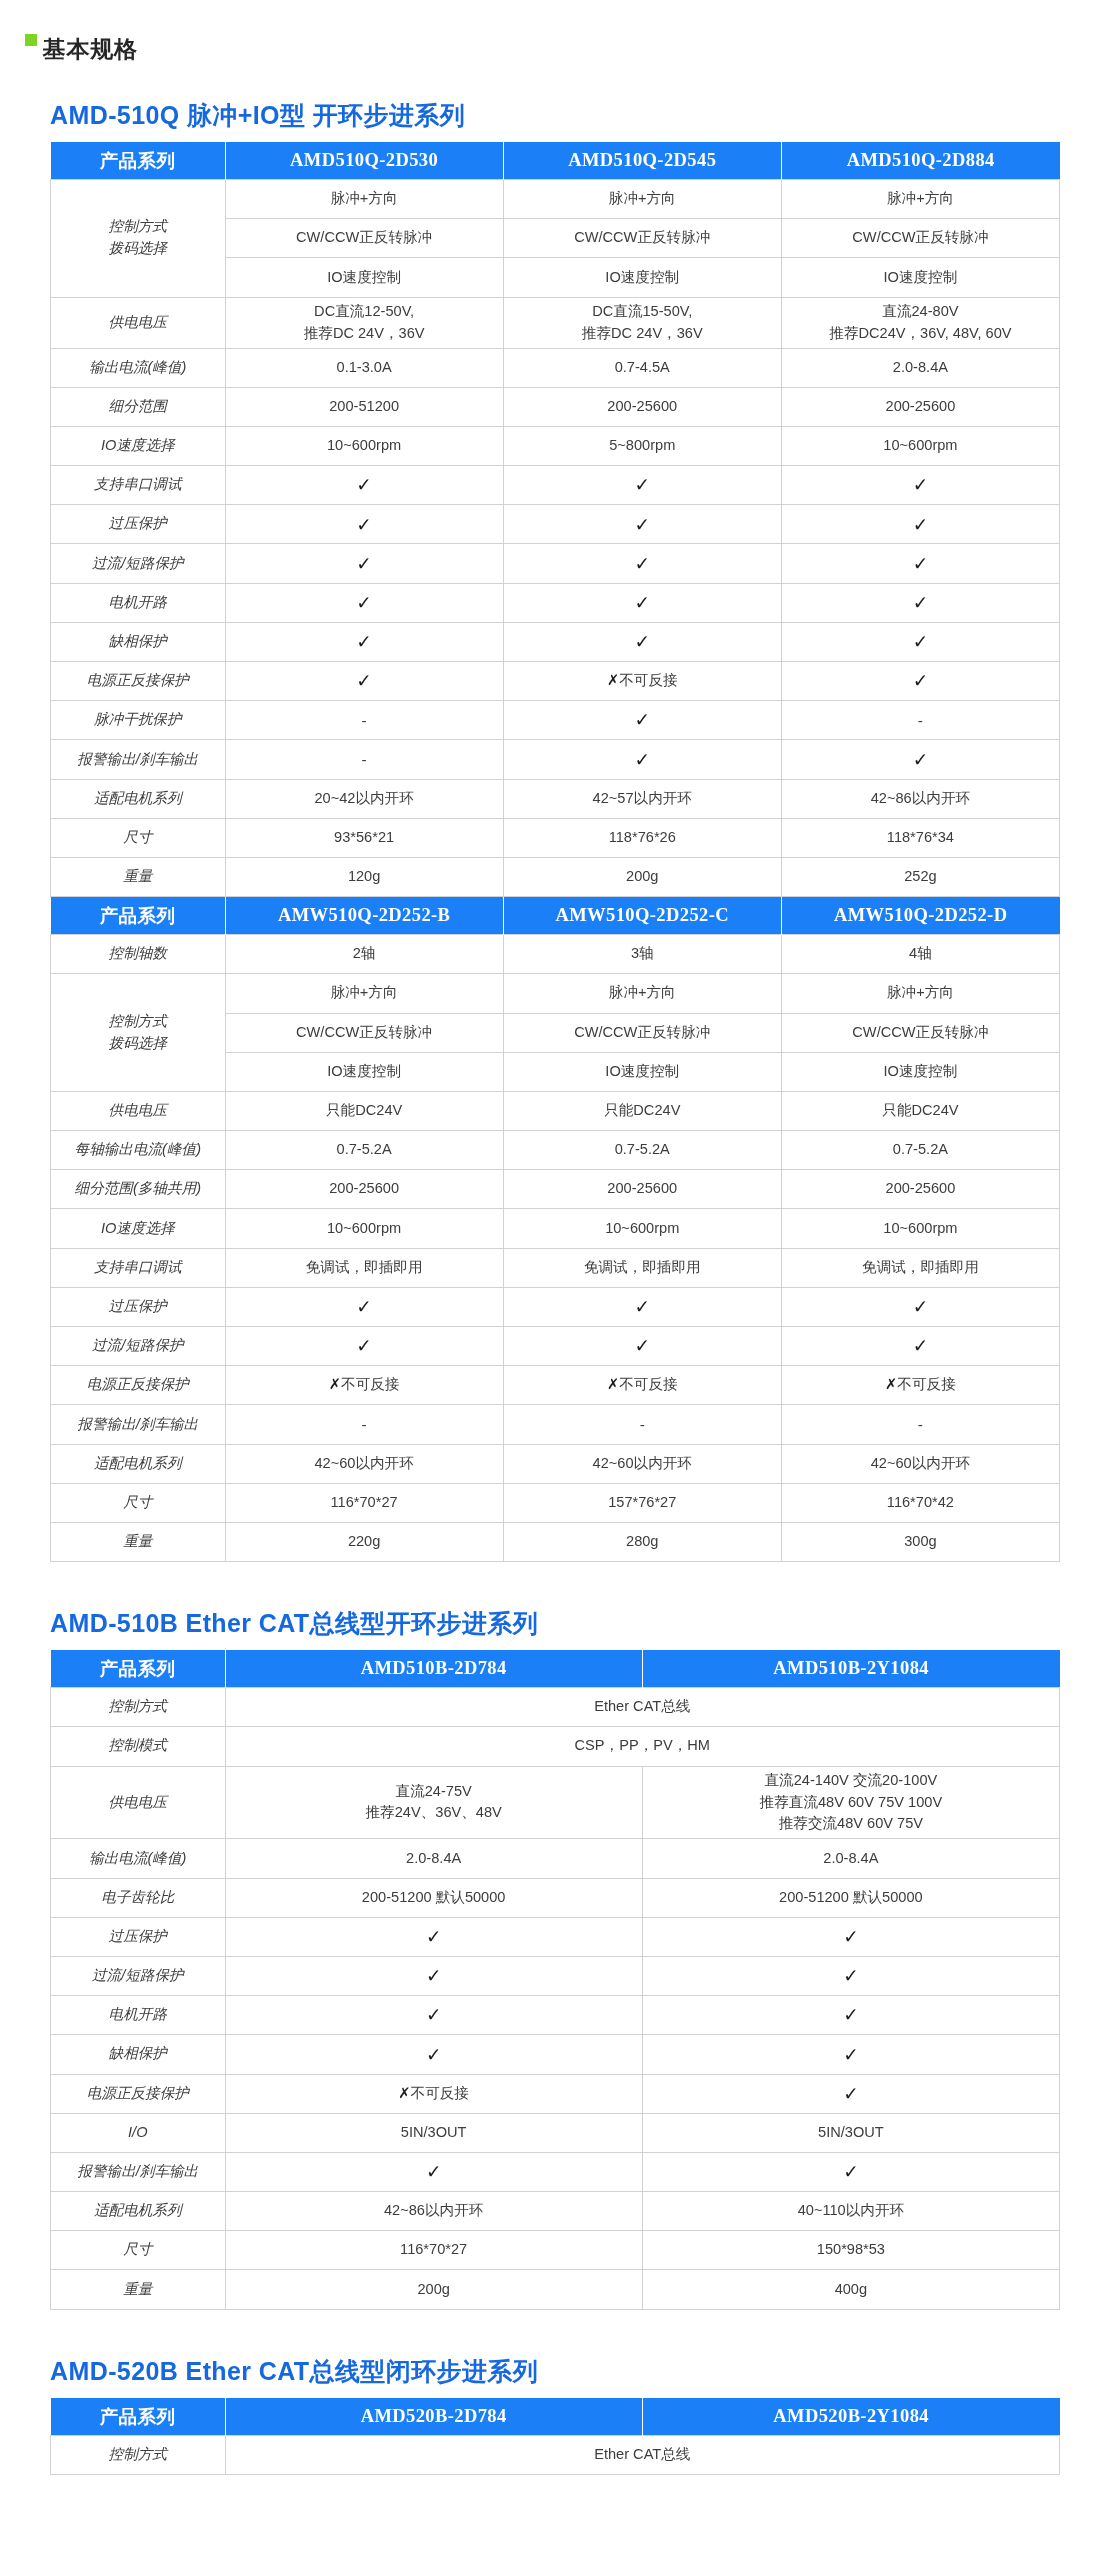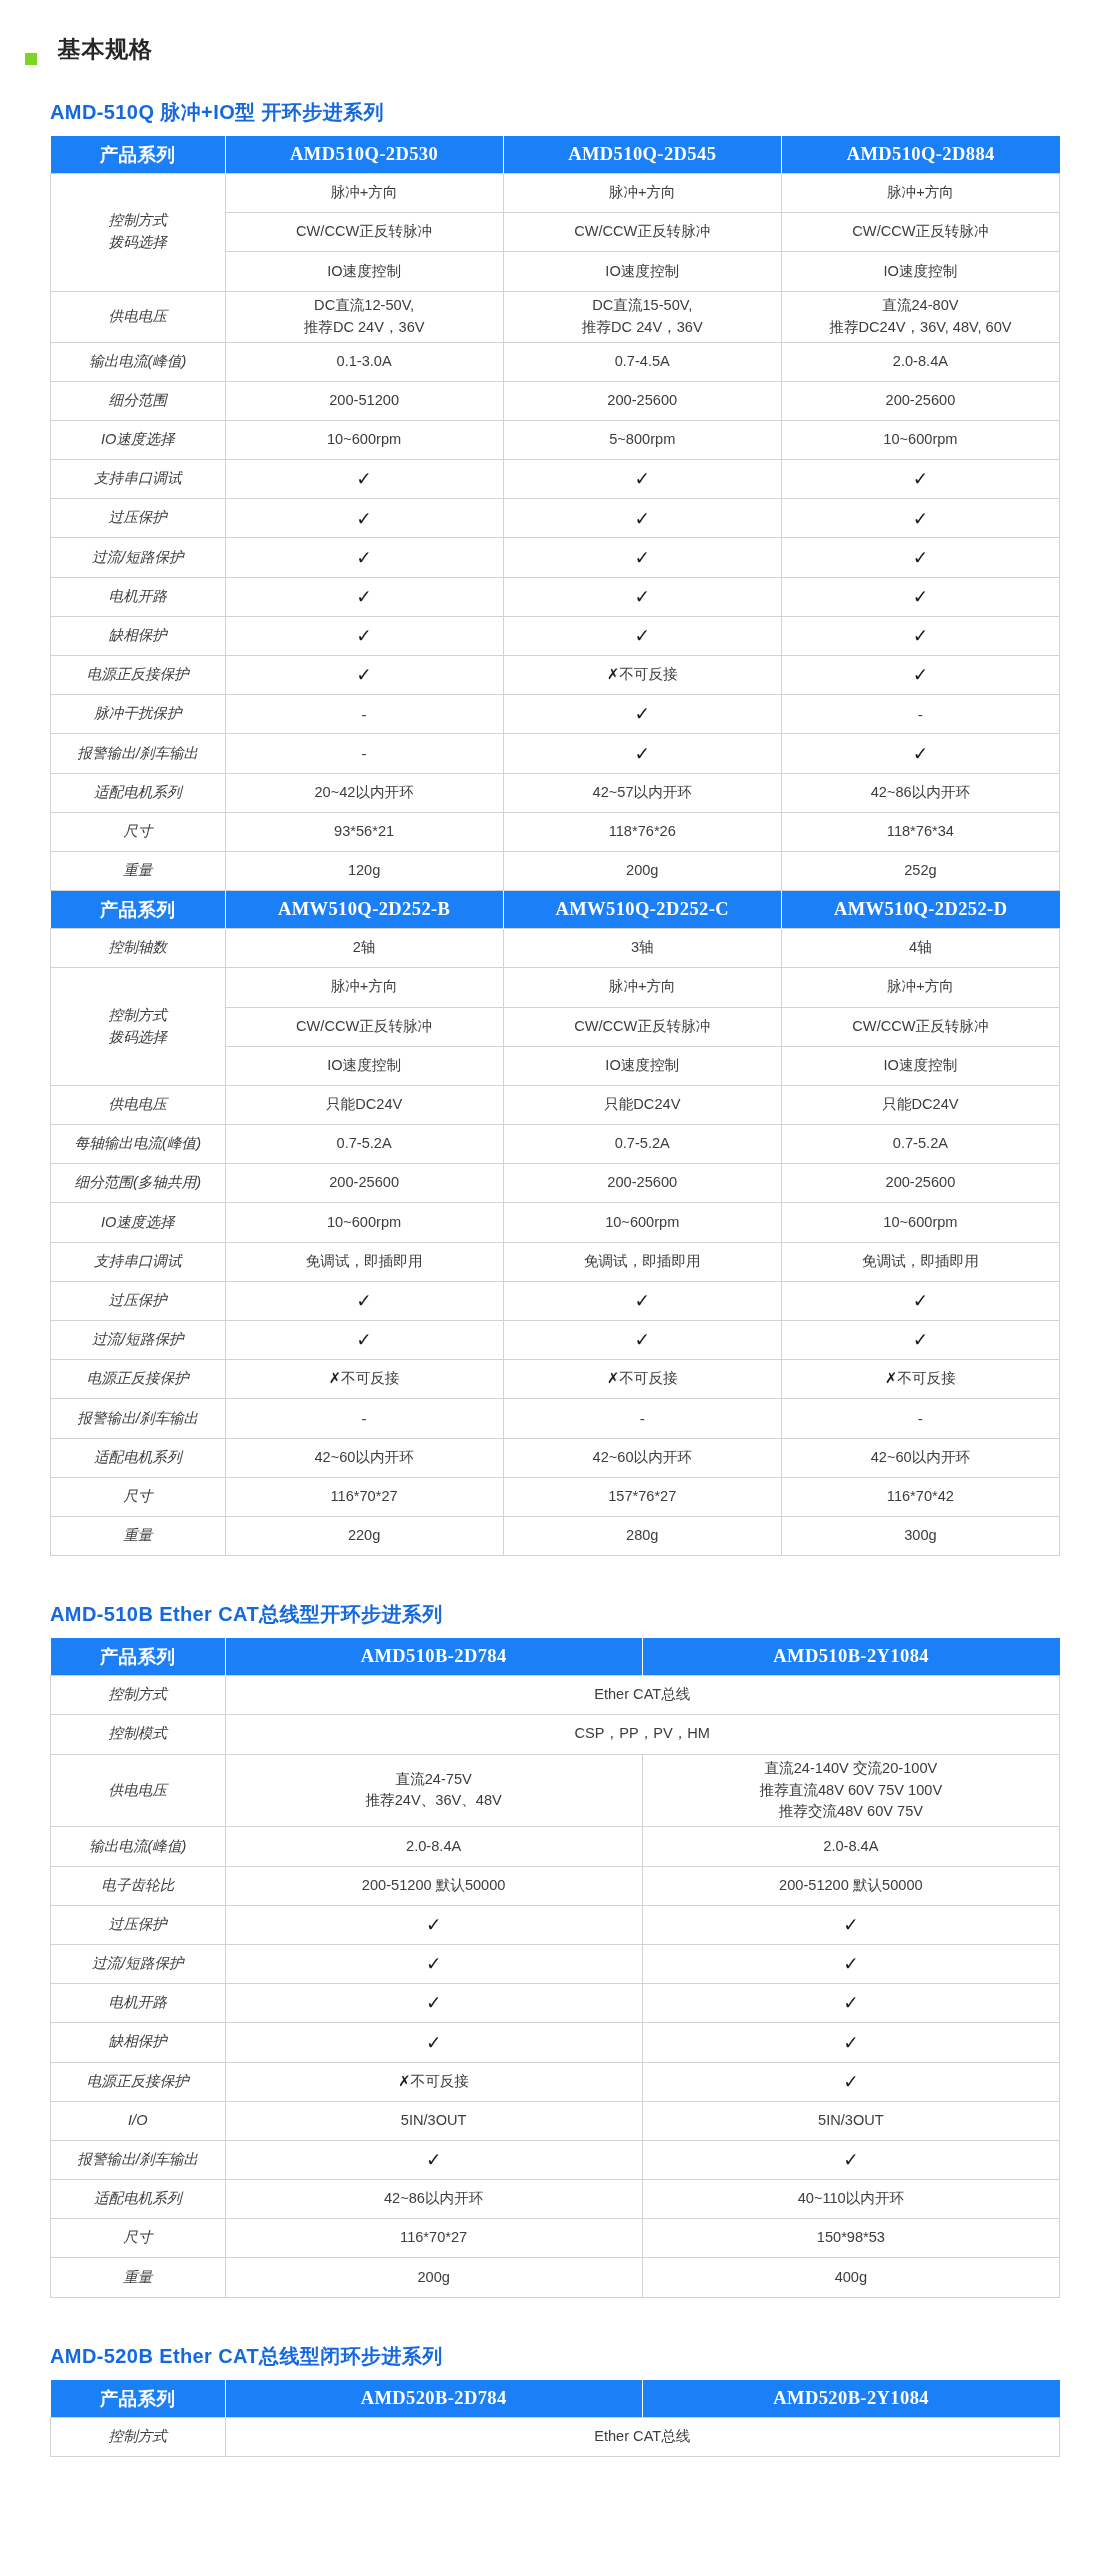--- a/index.html
+++ b/index.html
@@ -1,21 +1,21 @@
 <!DOCTYPE html>
 <html style="font-size:12.3px"><head>
 <meta charset="utf-8">
 <style>
   html,body{margin:0;padding:0;background:#ffffff;}
   body{font-family:"Liberation Sans","DejaVu Sans",sans-serif;color:#3d3d3d;}
   .page{width:1110px;box-sizing:border-box;padding:34px 50px 74px;background:#fff;}
-  .page-header{display:flex;align-items:flex-end;gap:21px;margin:0 0 4.6px (-25px);margin-left:-25px;}
+  .page-header{display:flex;align-items:flex-start;gap:6px;margin:0 0 4.6px (-25px);margin-left:-25px;}
   .bullet{width:11.6px;height:11.6px;background:#7fd323;flex:0 0 auto;}
   h1{font-size:23px;font-weight:700;color:#262626;margin:0;letter-spacing:0.8px;}
-  .section-title{color:#1569e0;font-size:20px;font-weight:700;margin:45px 0 10px;letter-spacing:0.4px;}
+  .section-title{color:#1569e0;font-size:25px;font-weight:700;margin:45px 0 10px;letter-spacing:0.4px;}
   section:first-of-type .section-title{margin-top:34px;}
   table{width:100%;border-collapse:collapse;table-layout:fixed;}
   thead th{background:#1b80f7;color:#ffffff;font-size:18.5px;font-weight:700;height:34px;padding:1.5px 4.6px;border:0;letter-spacing:0.4px;overflow:hidden;font-family:Liberation Serif, serif;}
   thead th + th{border-left:1.5px solid #ffffff;text-align:center;}
   tbody th,tbody td{border:0.8px solid #d2d2d2;font-size:14.6px;font-weight:400;text-align:center;vertical-align:middle;height:32px;padding:3.1px 7.7px;white-space:pre-line;line-height:1.5;color:#3d3d3d;background:#fff;}
   tbody th.rowlabel{font-weight:400;font-style:italic;}
   td.check{font-size:18.5px;font-weight:700;color:#1b1b1b;}
   td .x{font-weight:700;color:#1b1b1b;font-style:normal;}
   td.dash{font-size:15.4px;}
 </style>

